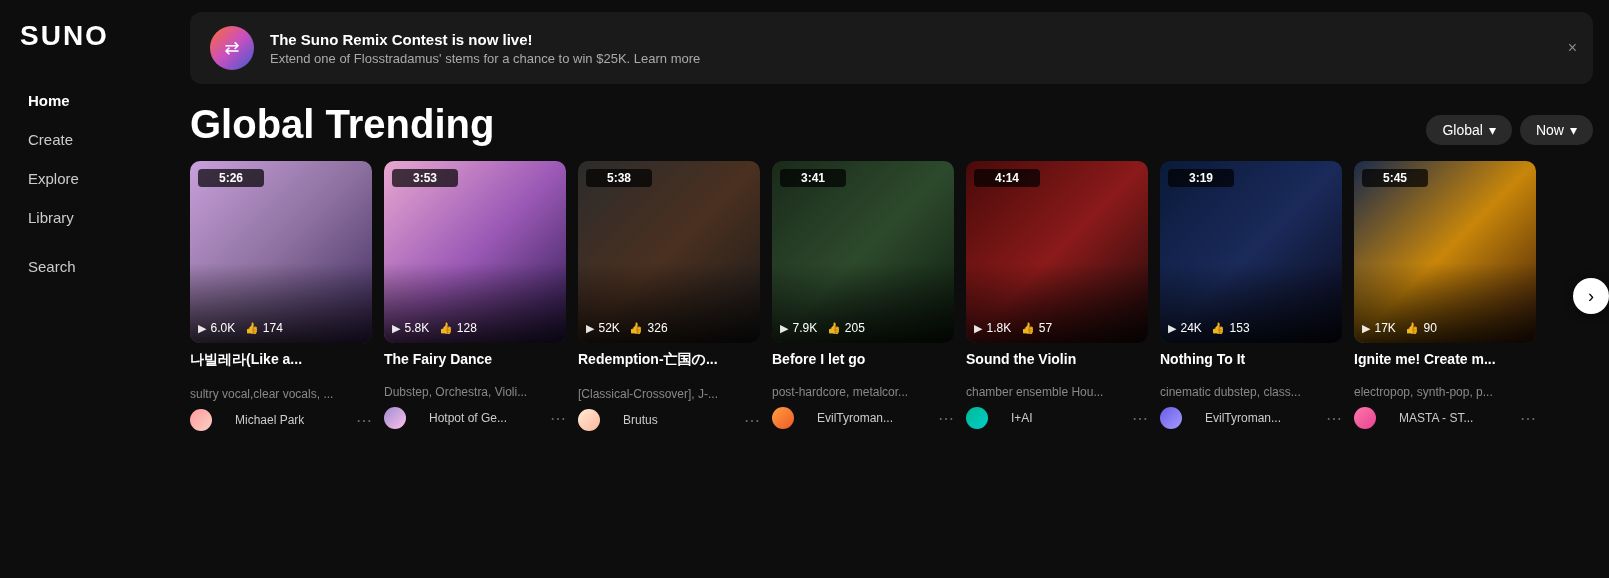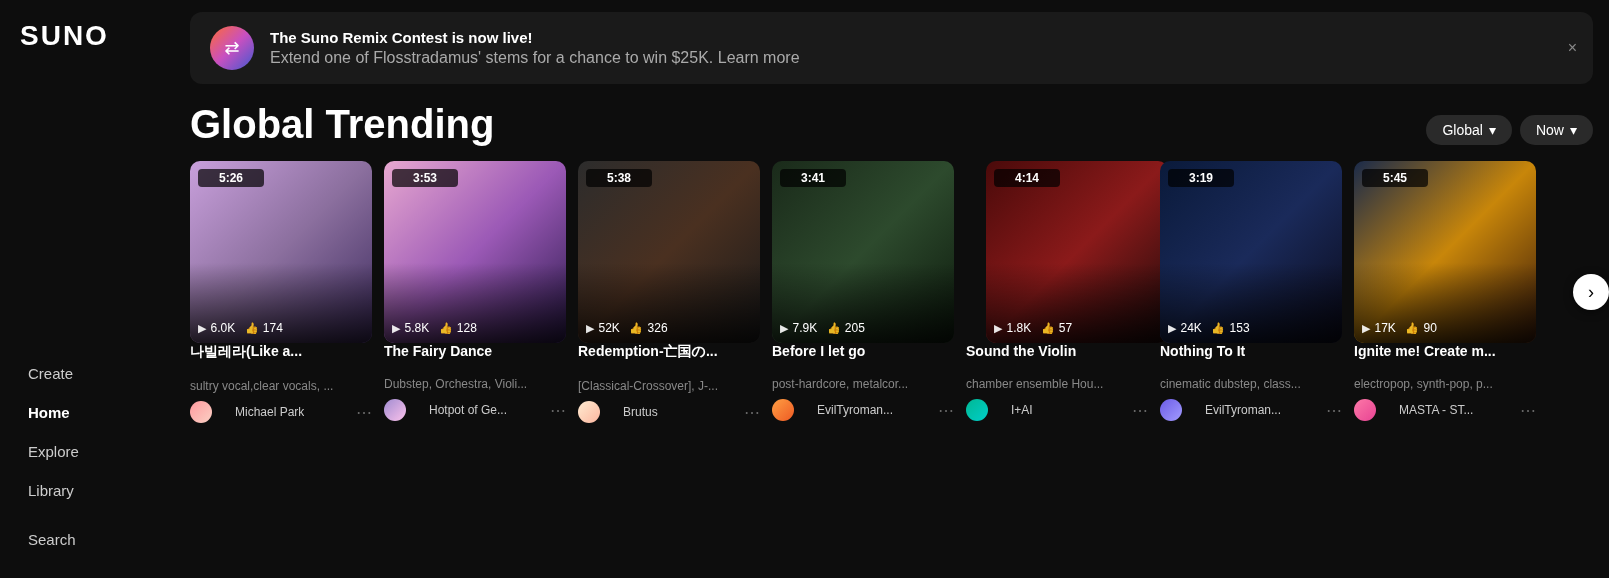--- a/index.html
+++ b/index.html
@@ -14,21 +14,20 @@
     }
 
     
     .sidebar {
       width: 190px;
       min-width: 190px;
       background: #0d0d0d;
       display: flex;
       flex-direction: column;
       padding: 20px 0;
-      justify-content: space-between;
     }
     .sidebar-logo {
       padding: 0 20px 30px 20px;
       font-size: 28px;
       font-weight: 900;
       letter-spacing: 2px;
       color: #fff;
     }
     .sidebar-nav {
       display: flex;
@@ -77,21 +76,21 @@
       font-size: 18px;
       flex-shrink: 0;
     }
     .banner-text-title {
       font-size: 15px;
       font-weight: 600;
       color: #fff;
       margin-bottom: 3px;
     }
     .banner-text-sub {
-      font-size: 16px;
+      font-size: 13px;
       color: #aaa;
     }
     .banner-close {
       position: absolute;
       right: 16px;
       top: 50%;
       transform: translateY(-50%);
       color: #888;
       font-size: 16px;
       cursor: pointer;
@@ -174,20 +173,21 @@
       gap: 4px;
       color: #fff;
       font-size: 12px;
       font-weight: 500;
     }
     .card-stat-icon {
       font-size: 11px;
       opacity: 0.9;
     }
     .card-title {
+      margin-top: 8px;
       font-size: 14px;
       font-weight: 600;
       color: #fff;
       white-space: nowrap;
       overflow: hidden;
       text-overflow: ellipsis;
     }
     .card-subtitle {
       font-size: 12px;
       color: #888;
@@ -234,21 +234,21 @@
       bottom: 0; left: 0; right: 0;
       height: 80px;
       background: linear-gradient(to top, rgba(0,0,0,0.8), transparent);
     }
 
     
     .card-art-1 { background: linear-gradient(135deg, #c9a0dc, #8b6f9e, #3d2b5e); }
     .card-art-2 { background: linear-gradient(135deg, #e8a8d0, #9b59b6, #2c1a4e); }
     .card-art-3 { background: linear-gradient(135deg, #2c2c2c, #4a3020, #1a1a1a); }
     .card-art-4 { background: linear-gradient(135deg, #1a2a1a, #2d4a2d, #0d1a0d); }
-    .card-art-5 { background: linear-gradient(135deg, #4a0a0a, #8b1a1a, #1a0a0a); margin-left: 20px; }
+    .card-art-5 { background: linear-gradient(135deg, #4a0a0a, #8b1a1a, #1a0a0a); }
     .card-art-6 { background: linear-gradient(135deg, #0a1a3a, #1a2a5a, #0a0a1a); }
     .card-art-7 { background: linear-gradient(135deg, #1a2a4a, #c8860a, #3a1a0a); }
 
     .avatar-1 { background: linear-gradient(135deg, #ff9a9e, #fad0c4); }
     .avatar-2 { background: linear-gradient(135deg, #a18cd1, #fbc2eb); }
     .avatar-3 { background: linear-gradient(135deg, #ffecd2, #fcb69f); }
     .avatar-4 { background: linear-gradient(135deg, #ff9f43, #ee5a24); }
     .avatar-5 { background: linear-gradient(135deg, #00b894, #00cec9); }
     .avatar-6 { background: linear-gradient(135deg, #6c5ce7, #a29bfe); }
     .avatar-7 { background: linear-gradient(135deg, #fd79a8, #e84393); }
@@ -277,22 +277,22 @@
       position: relative;
       padding-right: 24px;
     }
   </style>
 </head>
 <body>
 
 <div class="sidebar">
   <div class="sidebar-logo">SUNO</div>
   <nav class="sidebar-nav">
+    <div class="sidebar-item active">Home</div>
     <div class="sidebar-item">Create</div>
-    <div class="sidebar-item active">Home</div>
     <div class="sidebar-item">Explore</div>
     <div class="sidebar-item">Library</div>
     <div class="sidebar-item sidebar-item-search">Search</div>
   </nav>
 </div>
 
 <div class="main-content">
 
   <div class="banner">
     <div class="banner-icon">⇄</div>

